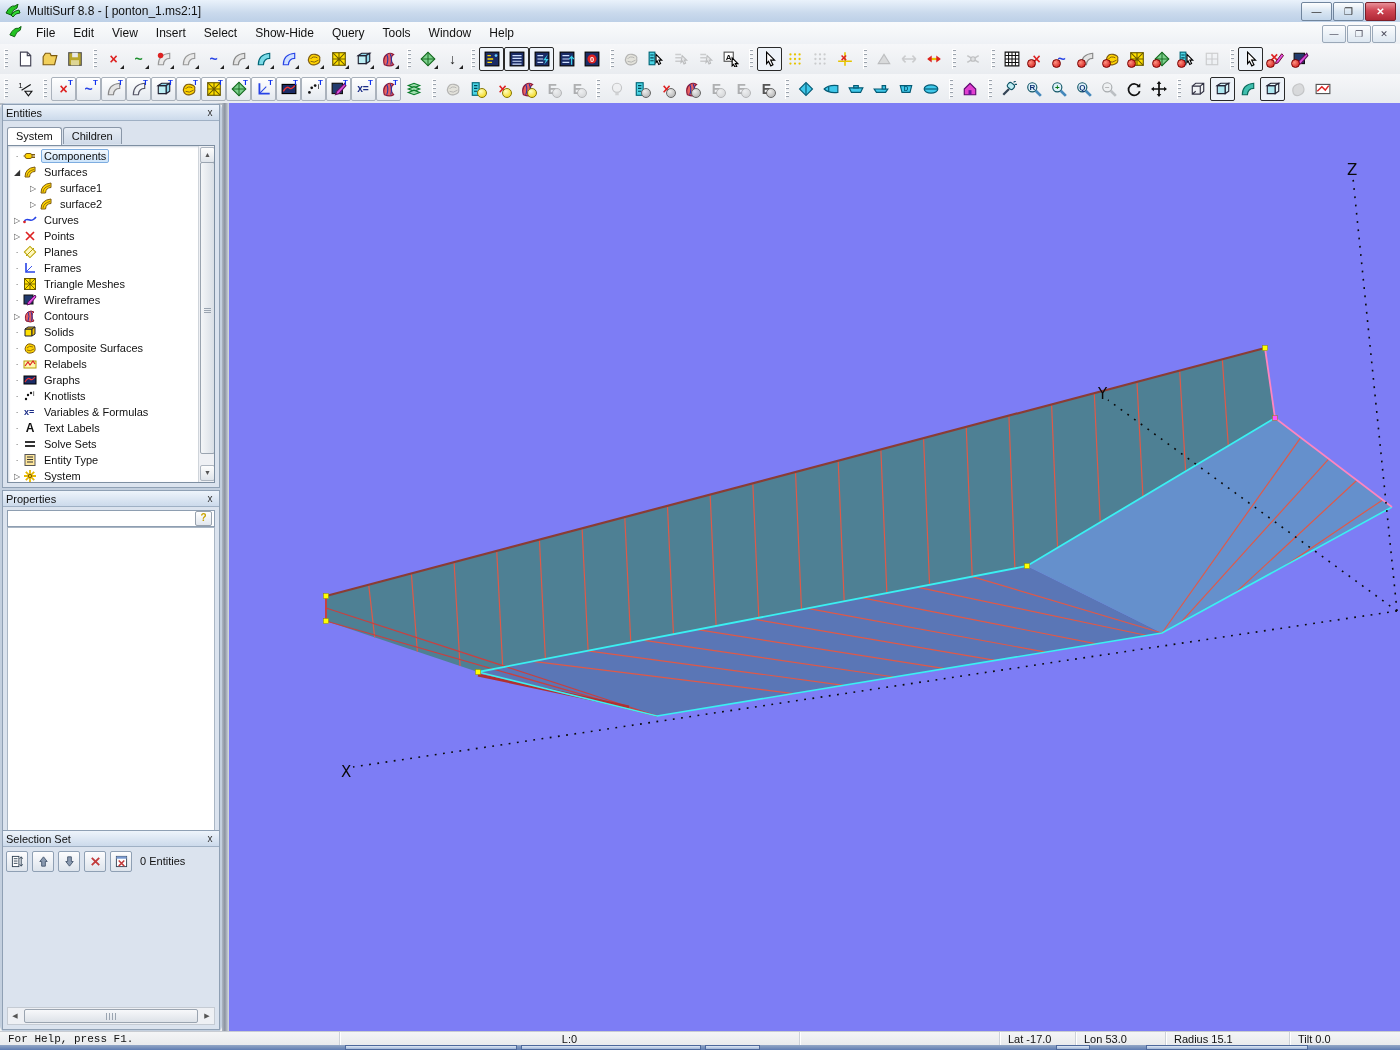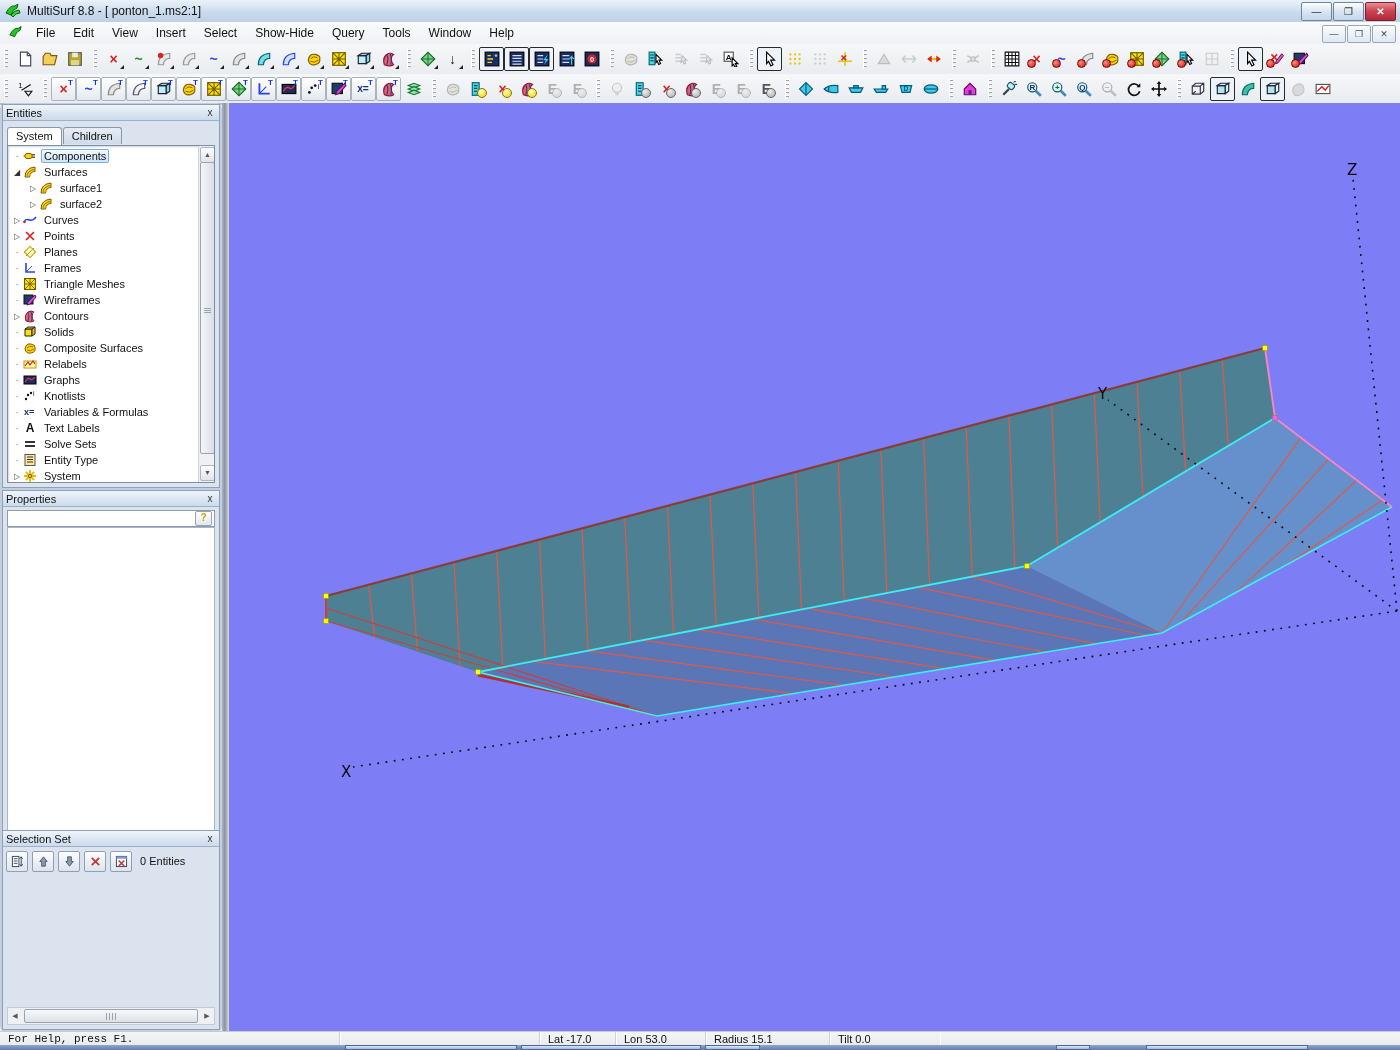--- a/index.html
+++ b/index.html
@@ -1172,20 +1172,21 @@
       <rect x="1033.5" y="242.5" width="5" height="5" fill="#ffff00" stroke="#8a8a00" stroke-width="0.5"></rect>
       <rect x="1043.5" y="312.5" width="5" height="5" fill="#ff55ff" stroke="#8a8a00" stroke-width="0.5"></rect>
       <text x="112" y="674" font-size="15" font-family="&quot;DejaVu Sans&quot;,sans-serif" fill="#0a0a0a">X</text>
       <text x="869" y="296" font-size="15" font-family="&quot;DejaVu Sans&quot;,sans-serif" fill="#0a0a0a">Y</text>
       <text x="1118" y="72" font-size="15" font-family="&quot;DejaVu Sans&quot;,sans-serif" fill="#0a0a0a">Z</text>
     </svg>
 </div>
 
 <div class="abs" id="statusbar">
   <span class="scell" style="width:340px;font-family:Liberation Mono, monospace;">For Help, press F1.</span>
+  <span class="scell" style="width:460px;justify-content:center;">L:0</span>
   <span class="scell" style="width:200px;"></span>
   <span class="scell" style="width:76px;">Lat -17.0</span>
   <span class="scell" style="width:90px;">Lon 53.0</span>
   <span class="scell" style="width:124px;">Radius 15.1</span>
   <span class="scell" style="width:110px;border-right:none;">Tilt 0.0</span>
 </div>
 <div class="abs" id="sliver">
   <span class="tseg" style="left:345px;width:172px;"></span>
   <span class="tseg" style="left:521px;width:180px;"></span>
   <span class="tseg" style="left:705px;width:55px;"></span>

